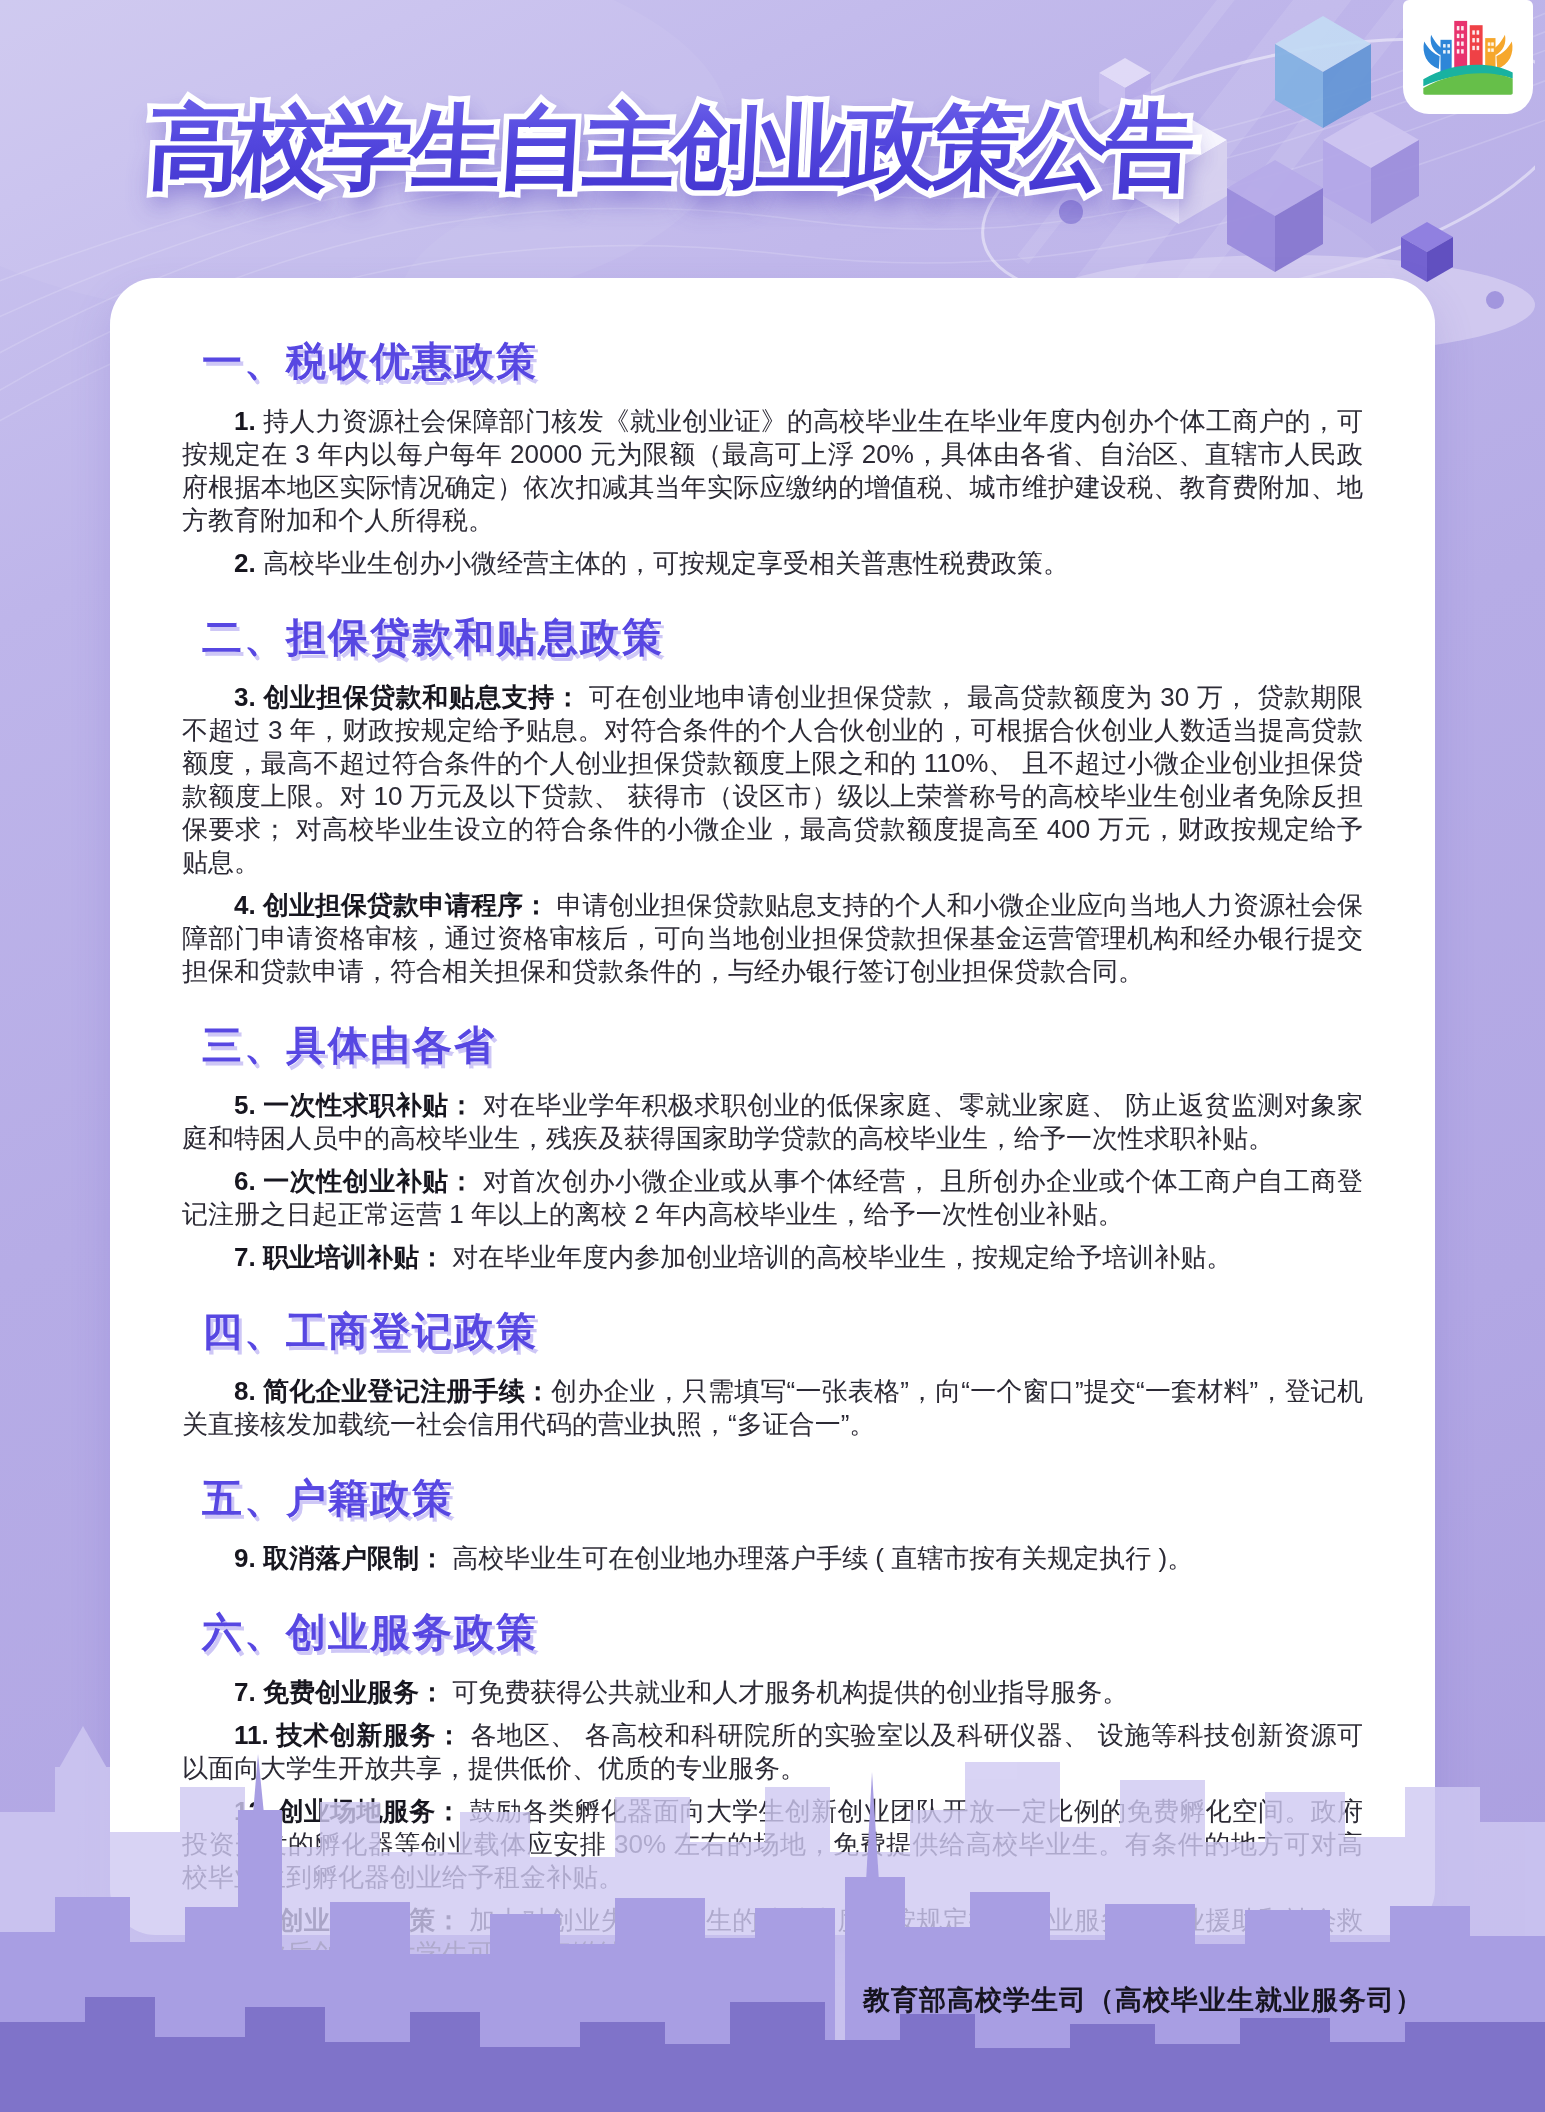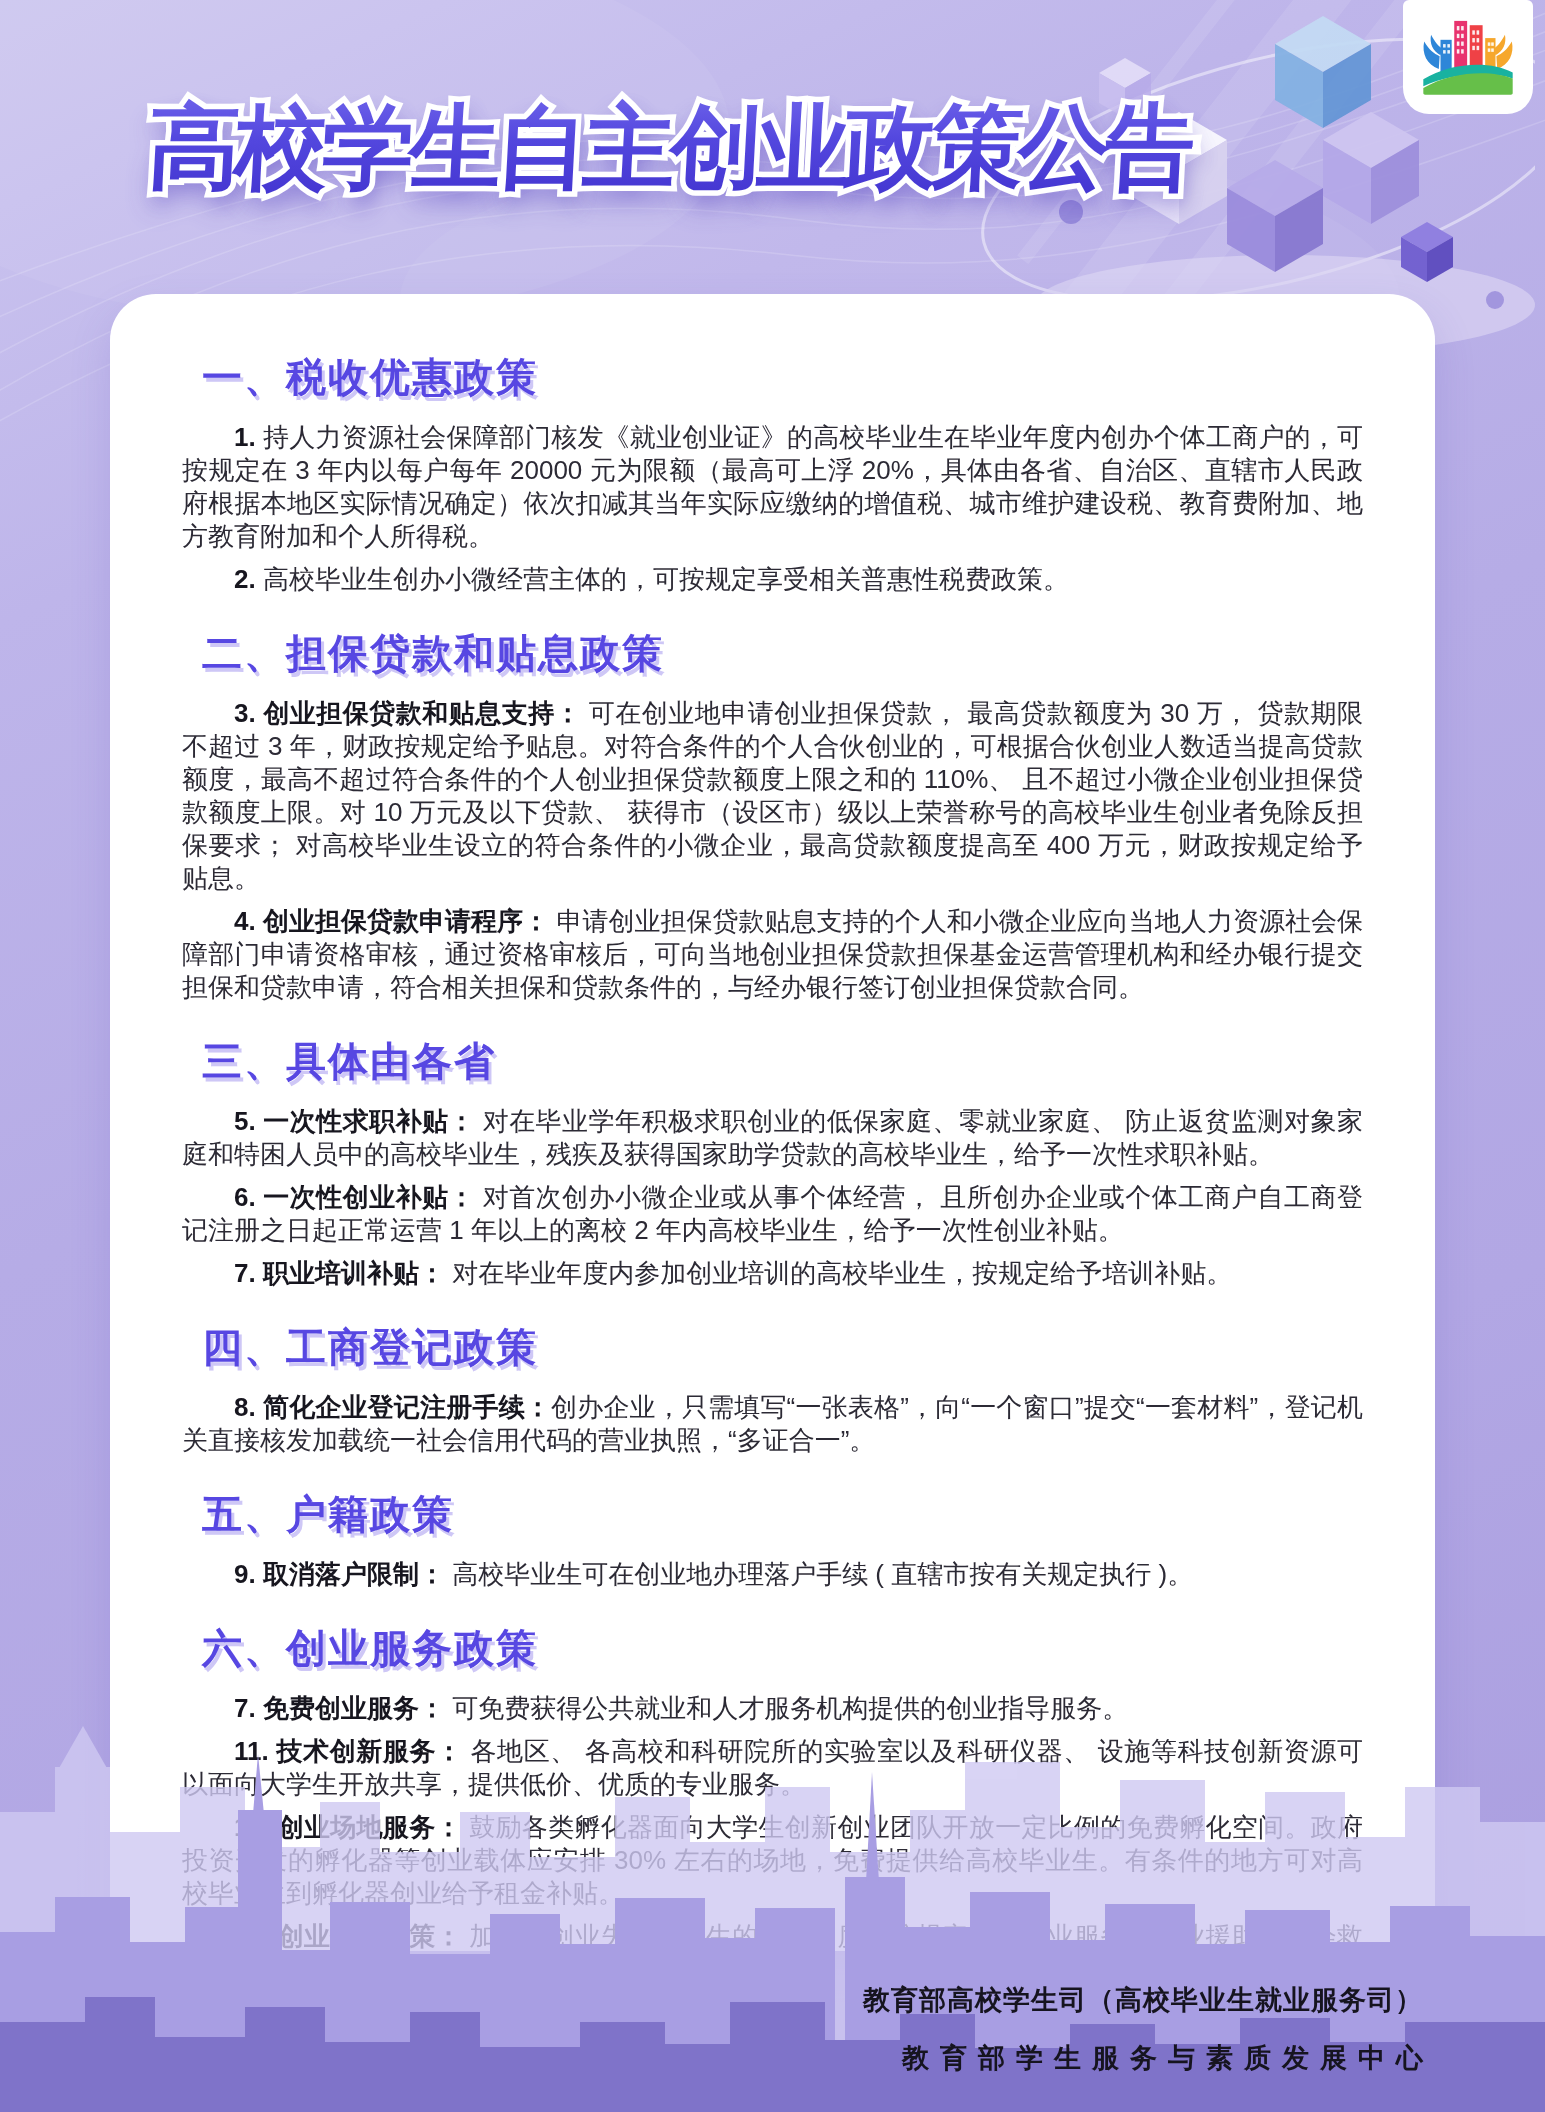--- a/index.html
+++ b/index.html
@@ -19,21 +19,21 @@
   .title-stroke{color:#ffffff;-webkit-text-stroke:11px #ffffff;
     text-shadow:0 16px 26px rgba(76,58,190,.45),6px 10px 18px rgba(76,58,190,.35);}
   .title-fill{background:linear-gradient(180deg,#7a6ff0 0%,#5347de 45%,#3d2ecb 100%);
     -webkit-background-clip:text;background-clip:text;color:transparent;}
   
   .logo-badge{position:absolute;top:0;right:12px;width:130px;height:114px;background:#ffffff;
     border-radius:6px 6px 26px 26px;z-index:4;display:flex;align-items:center;justify-content:center;}
   
   .card{position:absolute;left:110px;top:278px;width:1325px;height:1657px;background:#ffffff;
     border-radius:46px;z-index:3;padding:50px 72px 40px 72px;
-    box-shadow:0 18px 40px rgba(95,80,190,.18);margin-top:16px;}
+    box-shadow:0 18px 40px rgba(95,80,190,.18);}
   .sec-heading{font-size:40px;font-weight:800;color:#5747e2;letter-spacing:2px;
     margin:30px 0 16px 20px;text-shadow:3px 4px 0 rgba(203,196,246,.95);}
   .sec-heading:first-child{margin-top:6px;}
   .para{font-size:26px;line-height:33px;color:#2c2a35;text-align:justify;
     text-indent:52px;margin:10px 0;}
   .para b{font-weight:800;color:#17161f;}
   
   .footer{position:absolute;right:122px;top:1982px;z-index:5;text-align:right;color:#16141f;}
   .footer-line1{font-size:27px;font-weight:700;letter-spacing:1px;}
   .footer-line2{font-size:27px;font-weight:800;letter-spacing:11px;margin-right:-11px;margin-top:22px;}
@@ -252,16 +252,15 @@
       <rect x="1150" y="352" width="95" height="68"></rect>
       <rect x="1240" y="326" width="90" height="94"></rect>
       <rect x="1325" y="350" width="85" height="70"></rect>
       <rect x="1405" y="330" width="140" height="90"></rect>
       <rect x="0" y="378" width="1545" height="42"></rect>
     </g>
   </svg>
 
   <div class="footer">
     <div class="footer-line1">教育部高校学生司（高校毕业生就业服务司）</div>
-    <div class="footer-line2">教育部学生服务与素质发展中心</div>
   </div>
 
 </div>
 
 </body></html>

